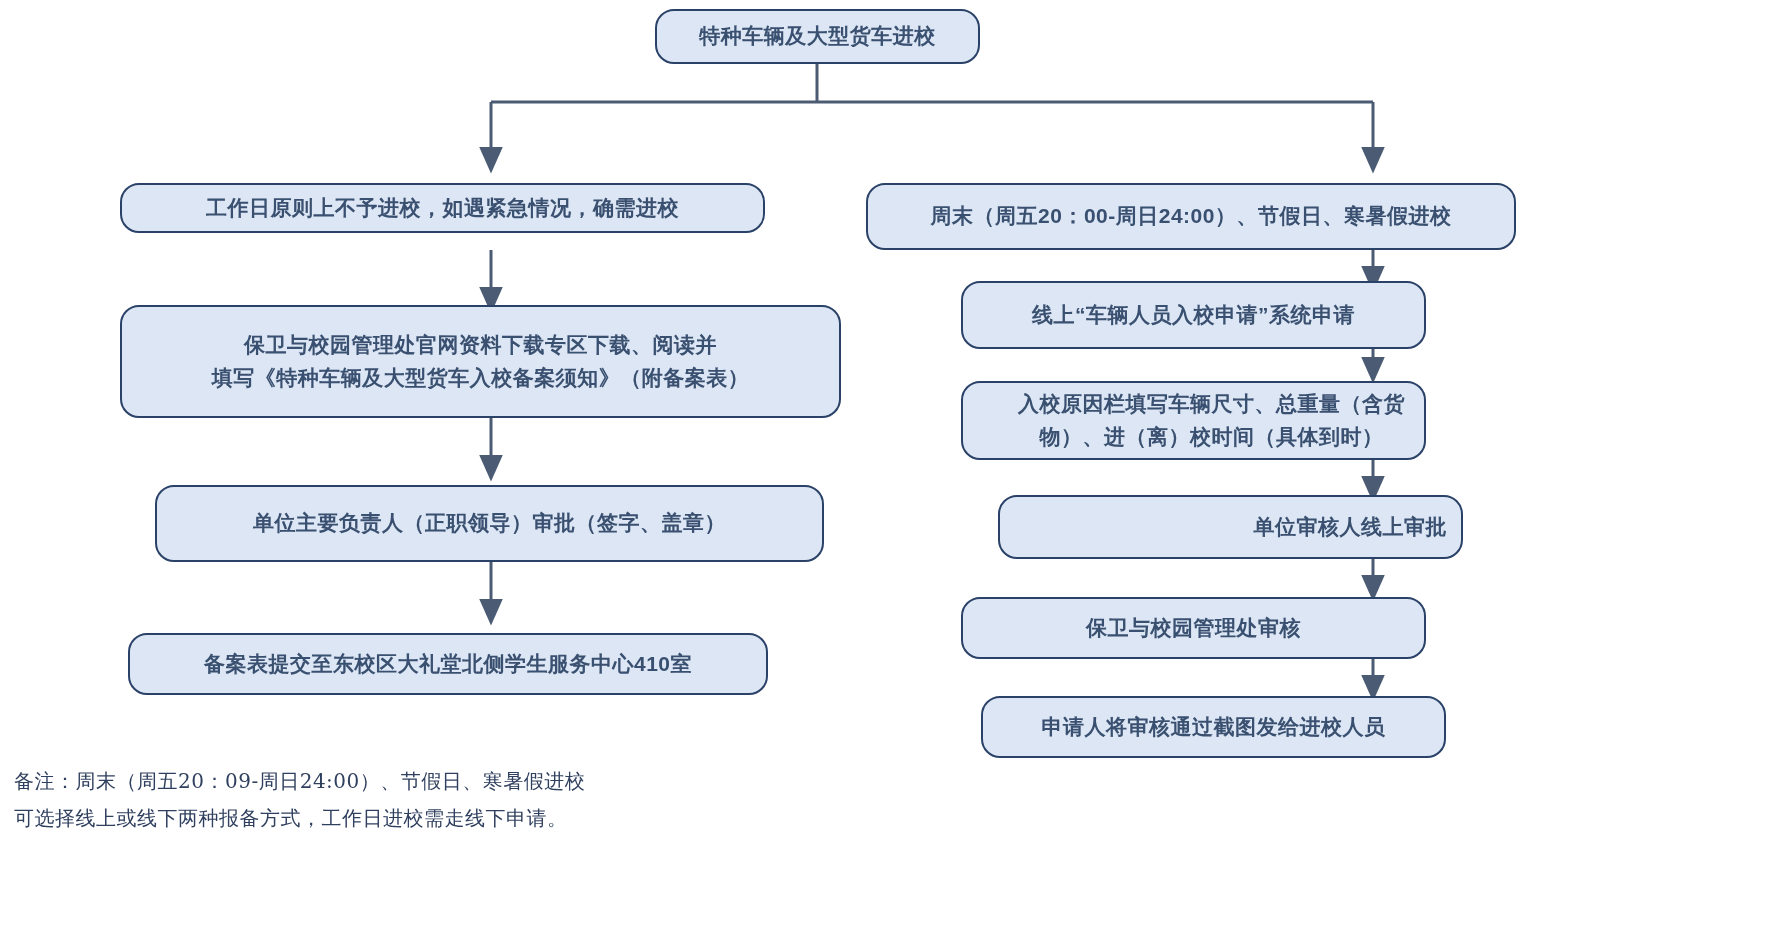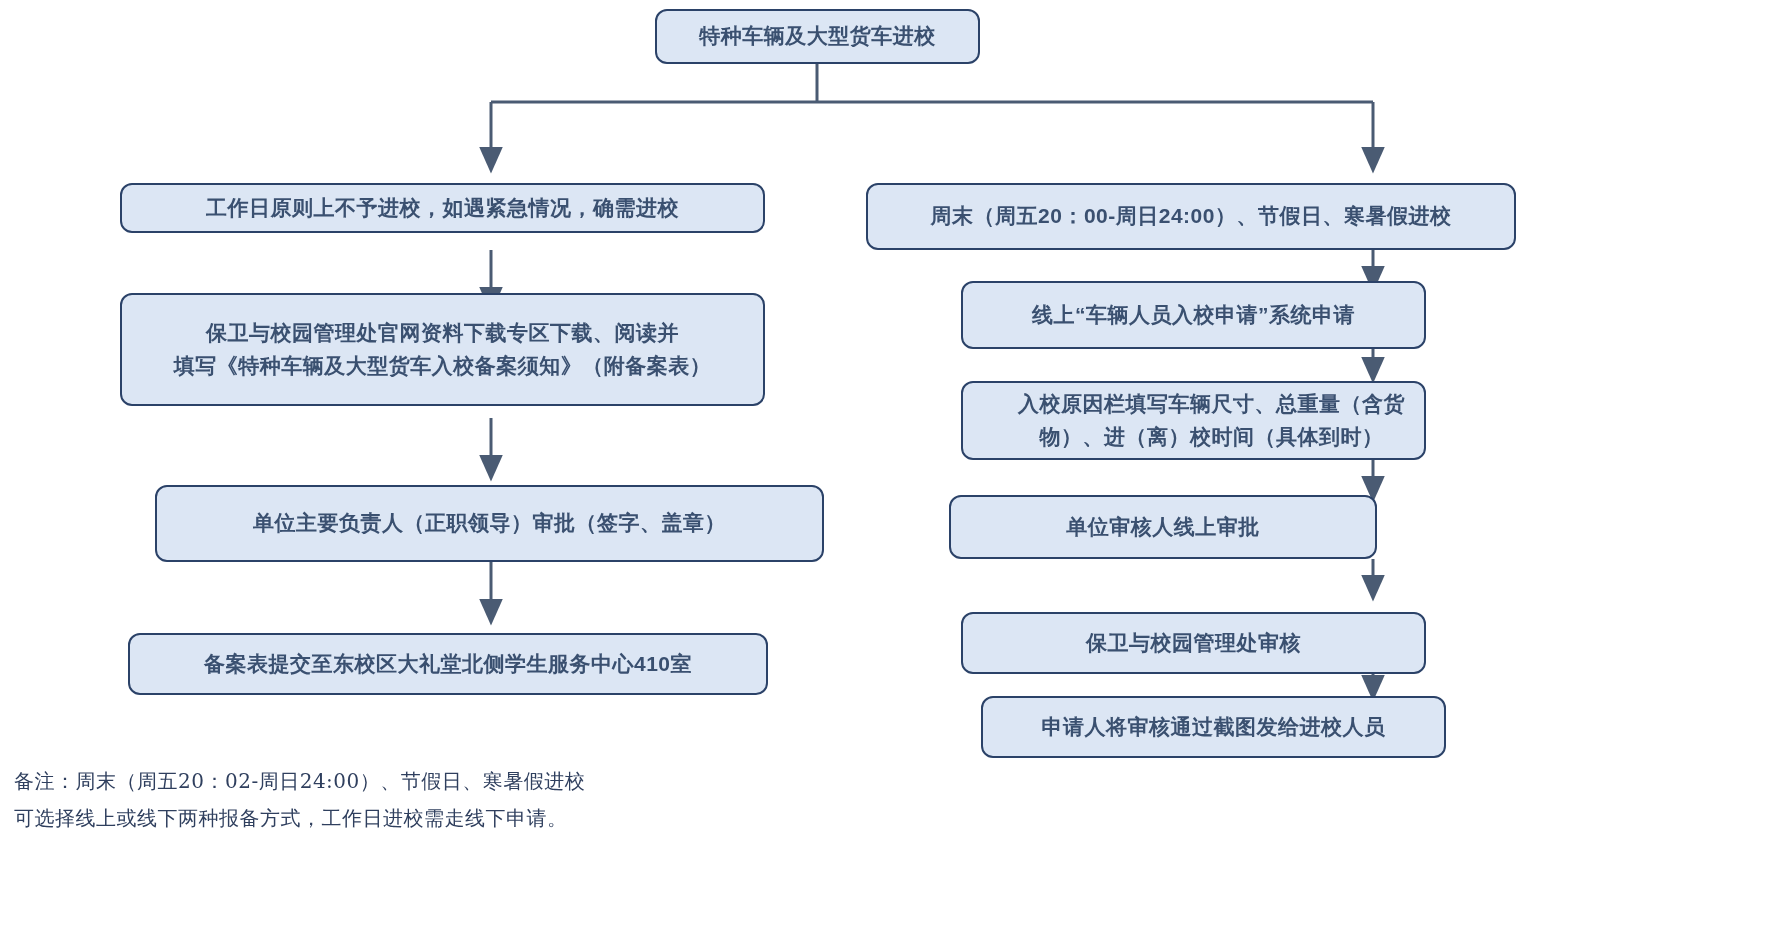--- a/index.html
+++ b/index.html
@@ -20,21 +20,21 @@
     position: absolute;
     left: 0; top: 0;
     width: 1770px;
     height: 944px;
     pointer-events: none;
   }
   .node {
     position: absolute;
     background: #dce6f4;
     border: 2.5px solid #2b4268;
-    border-radius: 12px;
+    border-radius: 19px;
     display: flex;
     align-items: center;
     justify-content: center;
     text-align: center;
     color: #3a5070;
     font-weight: bold;
     letter-spacing: 0.5px;
     z-index: 2;
   }
   .node .txt {
@@ -88,21 +88,21 @@
   </svg>
 
   <div class="node title-node" style="left:655px; top:9px; width:325px; height:55px;">
     <span class="txt">特种车辆及大型货车进校</span>
   </div>
 
   <div class="node step-node" style="left:120px; top:183px; width:645px; height:50px;">
     <span class="txt">工作日原则上不予进校，如遇紧急情况，确需进校</span>
   </div>
 
-  <div class="node step-node" style="left:120px; top:293px; width:645px; height:113px;">
+  <div class="node step-node" style="left:120px; top:305px; width:721px; height:113px;">
     <span class="txt">保卫与校园管理处官网资料下载专区下载、阅读并
 填写《特种车辆及大型货车入校备案须知》（附备案表）</span>
   </div>
 
   <div class="node step-node" style="left:155px; top:485px; width:669px; height:77px;">
     <span class="txt">单位主要负责人（正职领导）审批（签字、盖章）</span>
   </div>
 
   <div class="node step-node" style="left:128px; top:633px; width:640px; height:62px;justify-content:flex-end;">
     <span class="txt">备案表提交至东校区大礼堂北侧学生服务中心410室</span>
@@ -114,28 +114,28 @@
 
   <div class="node step-node" style="left:961px; top:281px; width:465px; height:68px;">
     <span class="txt">线上“车辆人员入校申请”系统申请</span>
   </div>
 
   <div class="node step-node" style="left:961px; top:381px; width:465px; height:79px;padding-left:36px;">
     <span class="txt">入校原因栏填写车辆尺寸、总重量（含货
 物）、进（离）校时间（具体到时）</span>
   </div>
 
-  <div class="node step-node" style="left:949px; top:495px; width:428px; height:64px;">
+  <div class="node step-node" style="left:998px; top:495px; width:465px; height:64px;text-align:right;">
     <span class="txt">单位审核人线上审批</span>
   </div>
 
-  <div class="node step-node" style="left:961px; top:597px; width:465px; height:62px;margin-top:15px;">
+  <div class="node step-node" style="left:961px; top:597px; width:465px; height:62px;">
     <span class="txt">保卫与校园管理处审核</span>
   </div>
 
   <div class="node step-node" style="left:961px; top:696px; width:465px; height:62px;margin-left:20px;">
     <span class="txt">申请人将审核通过截图发给进校人员</span>
   </div>
 
-  <div class="footnote" style="left:14px; top:763px; width:820px;">备注：周末（周五20：02-周日24:00）、节假日、寒暑假进校
+  <div class="footnote" style="left:14px; top:763px; width:820px;">备注：周末（周五20：09-周日24:00）、节假日、寒暑假进校
 可选择线上或线下两种报备方式，工作日进校需走线下申请。</div>
 
 </div>
 
 </body></html>

